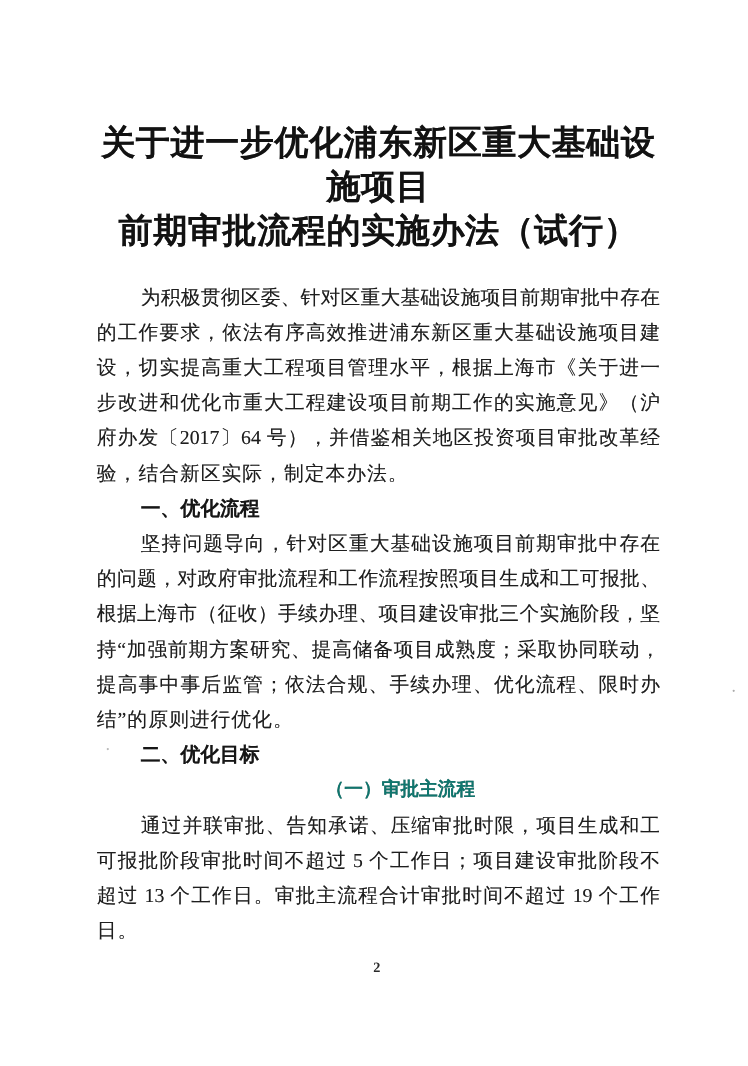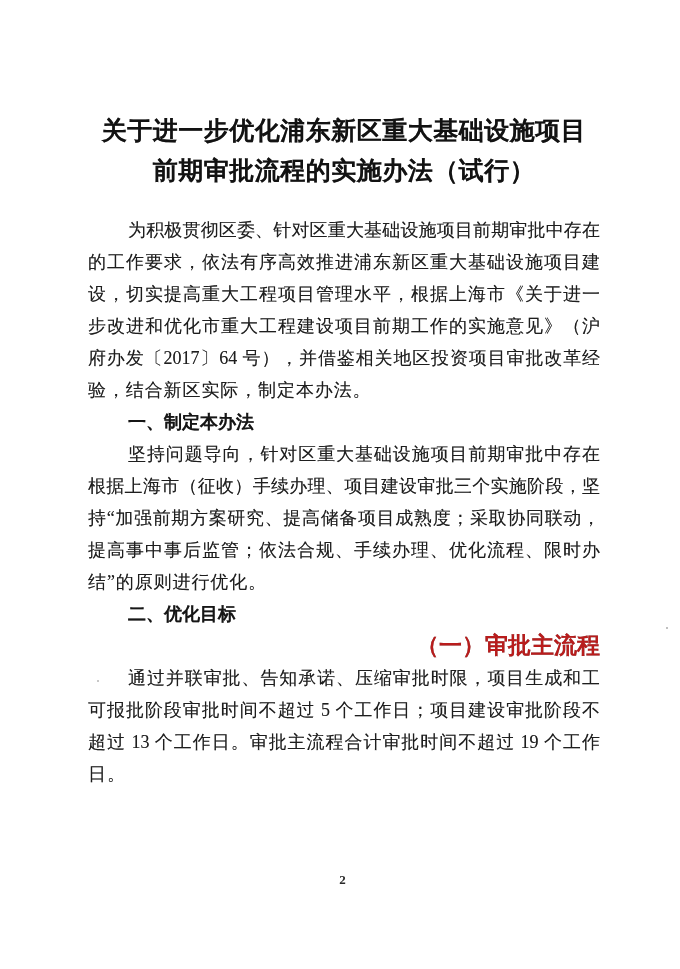--- a/index.html
+++ b/index.html
@@ -14,21 +14,21 @@
   .doc{
     position:absolute;
     left:88px;top:110px;
     width:512px;
   }
   .title{
     margin:0 0 24px 0;
     font-family:"Liberation Sans",sans-serif;
     font-weight:bold;
     color:#121212;
-    font-size:25px;
+    font-size:31px;
     line-height:40px;
     letter-spacing:0.5px;
     text-align:center;
     text-shadow:0 0 0.5px rgba(0,0,0,0.55);
   }
   .title .tl{display:block;}
   .line{
     margin:0;
     font-size:18px;
     line-height:32px;
@@ -47,24 +47,24 @@
     font-size:18px;
     line-height:32px;
     text-align:left;
     text-shadow:0 0 0.5px rgba(0,0,0,0.5);
   }
   .h-kai{
     margin:0;
     padding-left:40px;
     font-family:"Liberation Serif",serif;
     font-weight:bold;
-    color:#b91c1c;
-    font-size:23px;
+    color:#0f766e;
+    font-size:17px;
     line-height:32px;
-    text-align:right;
+    text-align:center;
     text-shadow:0 0 0.4px rgba(0,0,0,0.45);
   }
   .pageno{
     position:absolute;
     top:872px;left:0;
     width:680px;
     padding-left:5px;
     box-sizing:border-box;
     text-align:center;
     font-family:"Liberation Serif",serif;
@@ -91,23 +91,24 @@
       <span class="tl">前期审批流程的实施办法（试行）</span>
     </h1>
 
     <p class="line indent">为积极贯彻区委、针对区重大基础设施项目前期审批中存在</p>
     <p class="line">的工作要求，依法有序高效推进浦东新区重大基础设施项目建</p>
     <p class="line">设，切实提高重大工程项目管理水平，根据上海市《关于进一</p>
     <p class="line">步改进和优化市重大工程建设项目前期工作的实施意见》（沪</p>
     <p class="line">府办发〔2017〕64 号），并借鉴相关地区投资项目审批改革经</p>
     <p class="line end">验，结合新区实际，制定本办法。</p>
 
-    <h2 class="h-black">一、制定本办法</h2>
+    <h2 class="h-black">一、优化流程</h2>
 
     <p class="line indent">坚持问题导向，针对区重大基础设施项目前期审批中存在</p>
+    <p class="line">的问题，对政府审批流程和工作流程按照项目生成和工可报批、</p>
     <p class="line">根据上海市（征收）手续办理、项目建设审批三个实施阶段，坚</p>
     <p class="line">持“加强前期方案研究、提高储备项目成熟度；采取协同联动，</p>
     <p class="line">提高事中事后监管；依法合规、手续办理、优化流程、限时办</p>
     <p class="line end">结”的原则进行优化。</p>
 
     <h2 class="h-black">二、优化目标</h2>
     <h3 class="h-kai">（一）审批主流程</h3>
 
     <p class="line indent">通过并联审批、告知承诺、压缩审批时限，项目生成和工</p>
     <p class="line">可报批阶段审批时间不超过 5 个工作日；项目建设审批阶段不</p>

